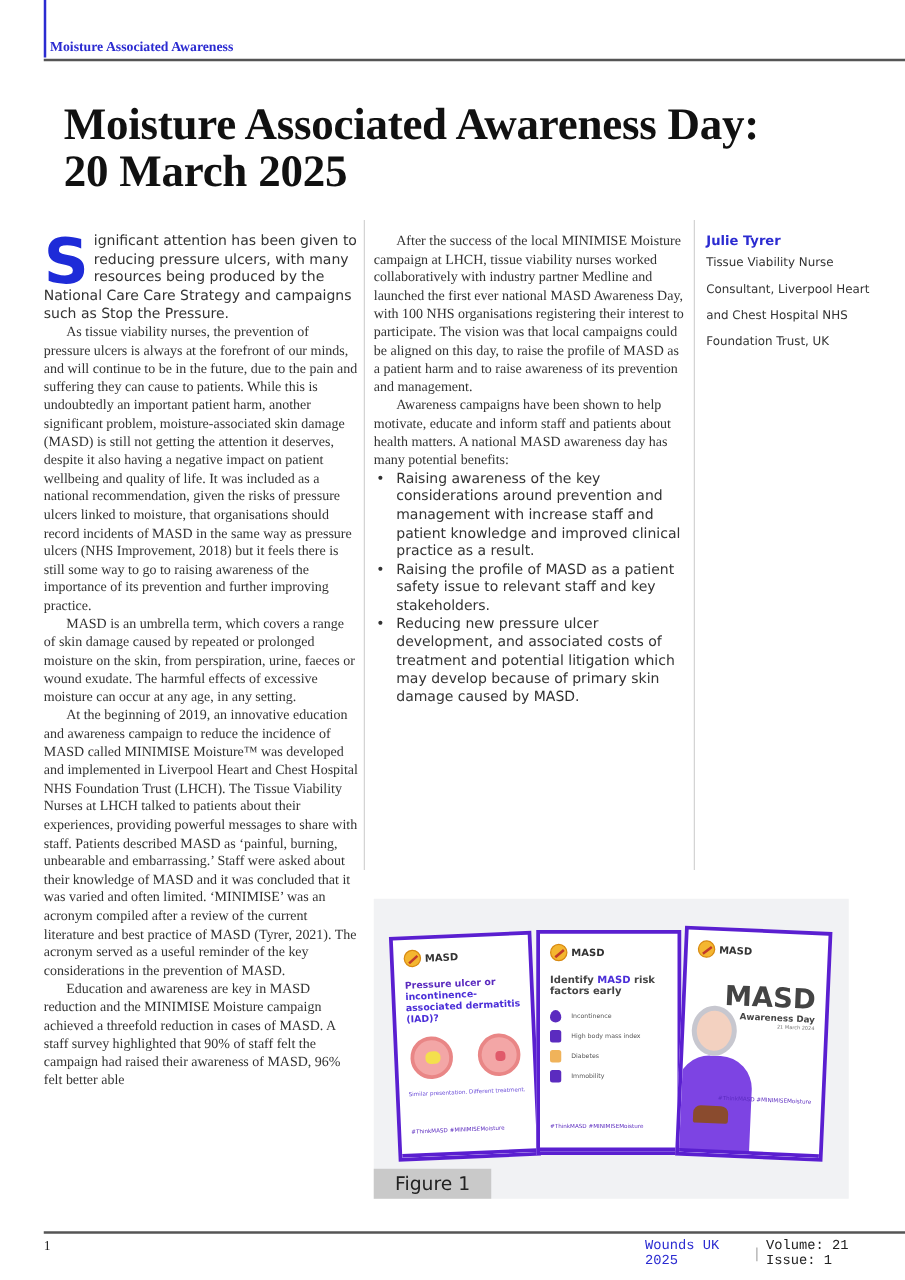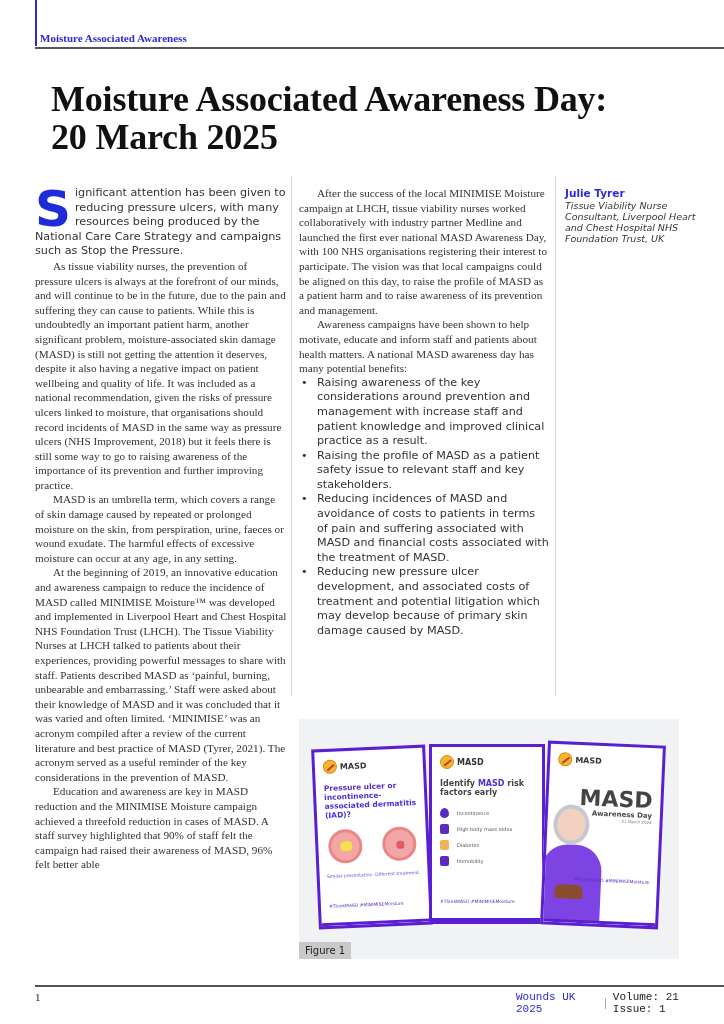--- a/index.html
+++ b/index.html
@@ -22,24 +22,24 @@
   .col p { margin: 0; }
   .col p.indent { text-indent: 18px; font-family: Liberation Serif, serif; }
   .dropcap { float: left; font-size: 50px; line-height: 40px; color: #1e2bd8; font-weight: bold; margin: 3px 4px 0 0; }
 
   ul.bullets { list-style: none; }
   ul.bullets li { position: relative; padding-left: 18px; }
   ul.bullets li::before { content: "\2022"; position: absolute; left: 2px; top: 0; color: #333; }
 
   .author { position: absolute; left: 565px; top: 186px; width: 150px; }
   .author-name { font-weight: bold; font-size: 10.5px; color: #2b2bd1; line-height: 14px; }
-  .author-affil { font-style: italic; font-size: 9.5px; line-height: 11px; color: #333; }
+  .author-affil { font-size: 9.5px; line-height: 21px; color: #333; }
 
   .figure { position: absolute; left: 299px; top: 719px; width: 380px; height: 240px; background: #f1f2f4; }
-  .figure-label { position: absolute; left: 0; bottom: 0; background: #c9c9c9; font-size: 10px; padding: 3px 6px; color: #222; }
+  .figure-label { position: absolute; left: 0; bottom: 0; background: #c9c9c9; font-size: 15px; padding: 3px 17px; color: #222; }
 
   .poster { position: absolute; background: #fff; border: 3px solid #5a1fd0; overflow: hidden; }
   .p1 { left: 16px; top: 28px; width: 114px; height: 180px; transform: rotate(-2.5deg); }
   .p2 { left: 130px; top: 25px; width: 116px; height: 180px; }
   .p3 { left: 245px; top: 24px; width: 118px; height: 184px; transform: rotate(2.5deg); }
 
   .logo { display: flex; align-items: center; gap: 3px; margin: 8px 0 0 8px; }
   .logo-circle { width: 14px; height: 14px; border-radius: 50%; background: #f4b630; border: 1px solid #d88a12; position: relative; }
   .logo-circle::after { content: ""; position: absolute; left: 2px; top: 6px; width: 9px; height: 1.5px; background: #c0392b; transform: rotate(-40deg); }
   .logo-text { font-weight: bold; font-size: 8px; color: #333; }
@@ -94,21 +94,20 @@
   <p class="indent">At the beginning of 2019, an innovative education and awareness campaign to reduce the incidence of MASD called MINIMISE Moisture™ was developed and implemented in Liverpool Heart and Chest Hospital NHS Foundation Trust (LHCH). The Tissue Viability Nurses at LHCH talked to patients about their experiences, providing powerful messages to share with staff. Patients described MASD as ‘painful, burning, unbearable and embarrassing.’ Staff were asked about their knowledge of MASD and it was concluded that it was varied and often limited. ‘MINIMISE’ was an acronym compiled after a review of the current literature and best practice of MASD (Tyrer, 2021). The acronym served as a useful reminder of the key considerations in the prevention of MASD.</p>
   <p class="indent">Education and awareness are key in MASD reduction and the MINIMISE Moisture campaign achieved a threefold reduction in cases of MASD. A staff survey highlighted that 90% of staff felt the campaign had raised their awareness of MASD, 96% felt better able</p>
 </div>
 
 <div class="col col2 body-text">
   <p class="indent">After the success of the local MINIMISE Moisture campaign at LHCH, tissue viability nurses worked collaboratively with industry partner Medline and launched the first ever national MASD Awareness Day, with 100 NHS organisations registering their interest to participate. The vision was that local campaigns could be aligned on this day, to raise the profile of MASD as a patient harm and to raise awareness of its prevention and management.</p>
   <p class="indent">Awareness campaigns have been shown to help motivate, educate and inform staff and patients about health matters. A national MASD awareness day has many potential benefits:</p>
   <ul class="bullets">
     <li>Raising awareness of the key considerations around prevention and management with increase staff and patient knowledge and improved clinical practice as a result.</li>
     <li>Raising the profile of MASD as a patient safety issue to relevant staff and key stakeholders.</li>
-    <li>Reducing incidences of MASD and avoidance of costs to patients in terms of pain and suffering associated with MASD and financial costs associated with the treatment of MASD.</li>
     <li>Reducing new pressure ulcer development, and associated costs of treatment and potential litigation which may develop because of primary skin damage caused by MASD.</li>
   </ul>
 </div>
 
 <div class="author">
   <div class="author-name">Julie Tyrer</div>
   <div class="author-affil">Tissue Viability Nurse Consultant, Liverpool Heart and Chest Hospital NHS Foundation Trust, UK</div>
 </div>
 
 <div class="figure">

